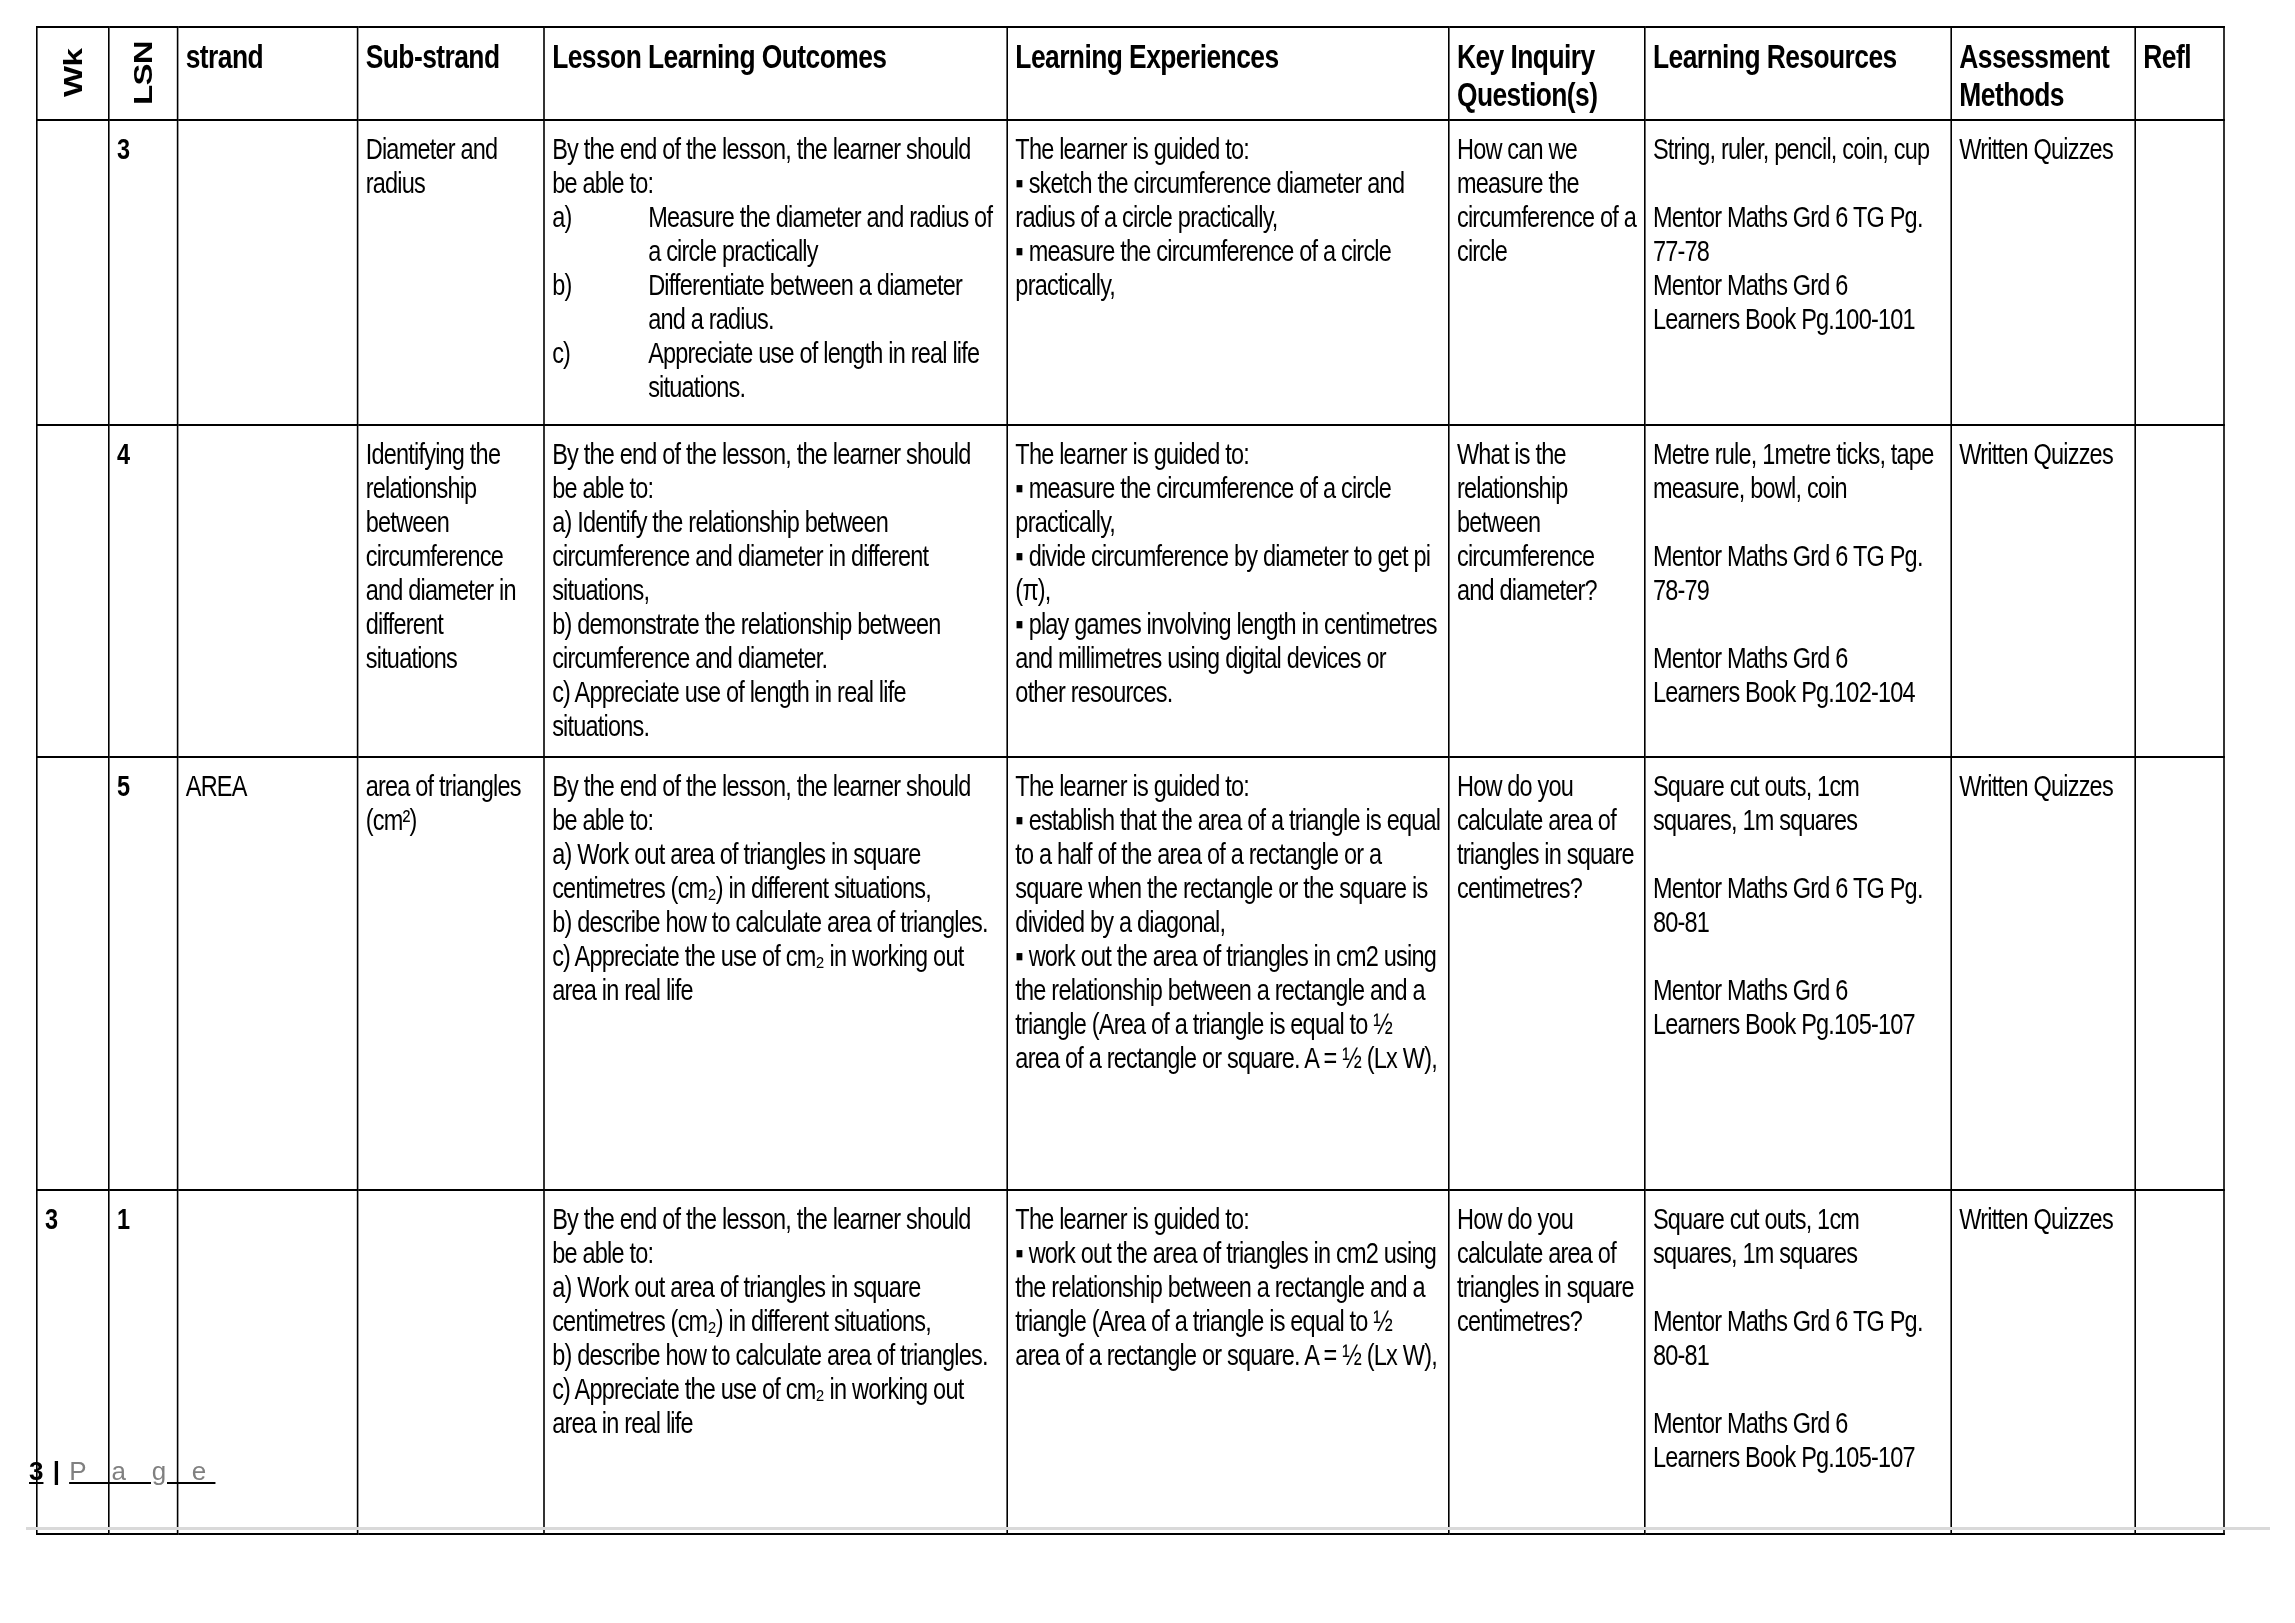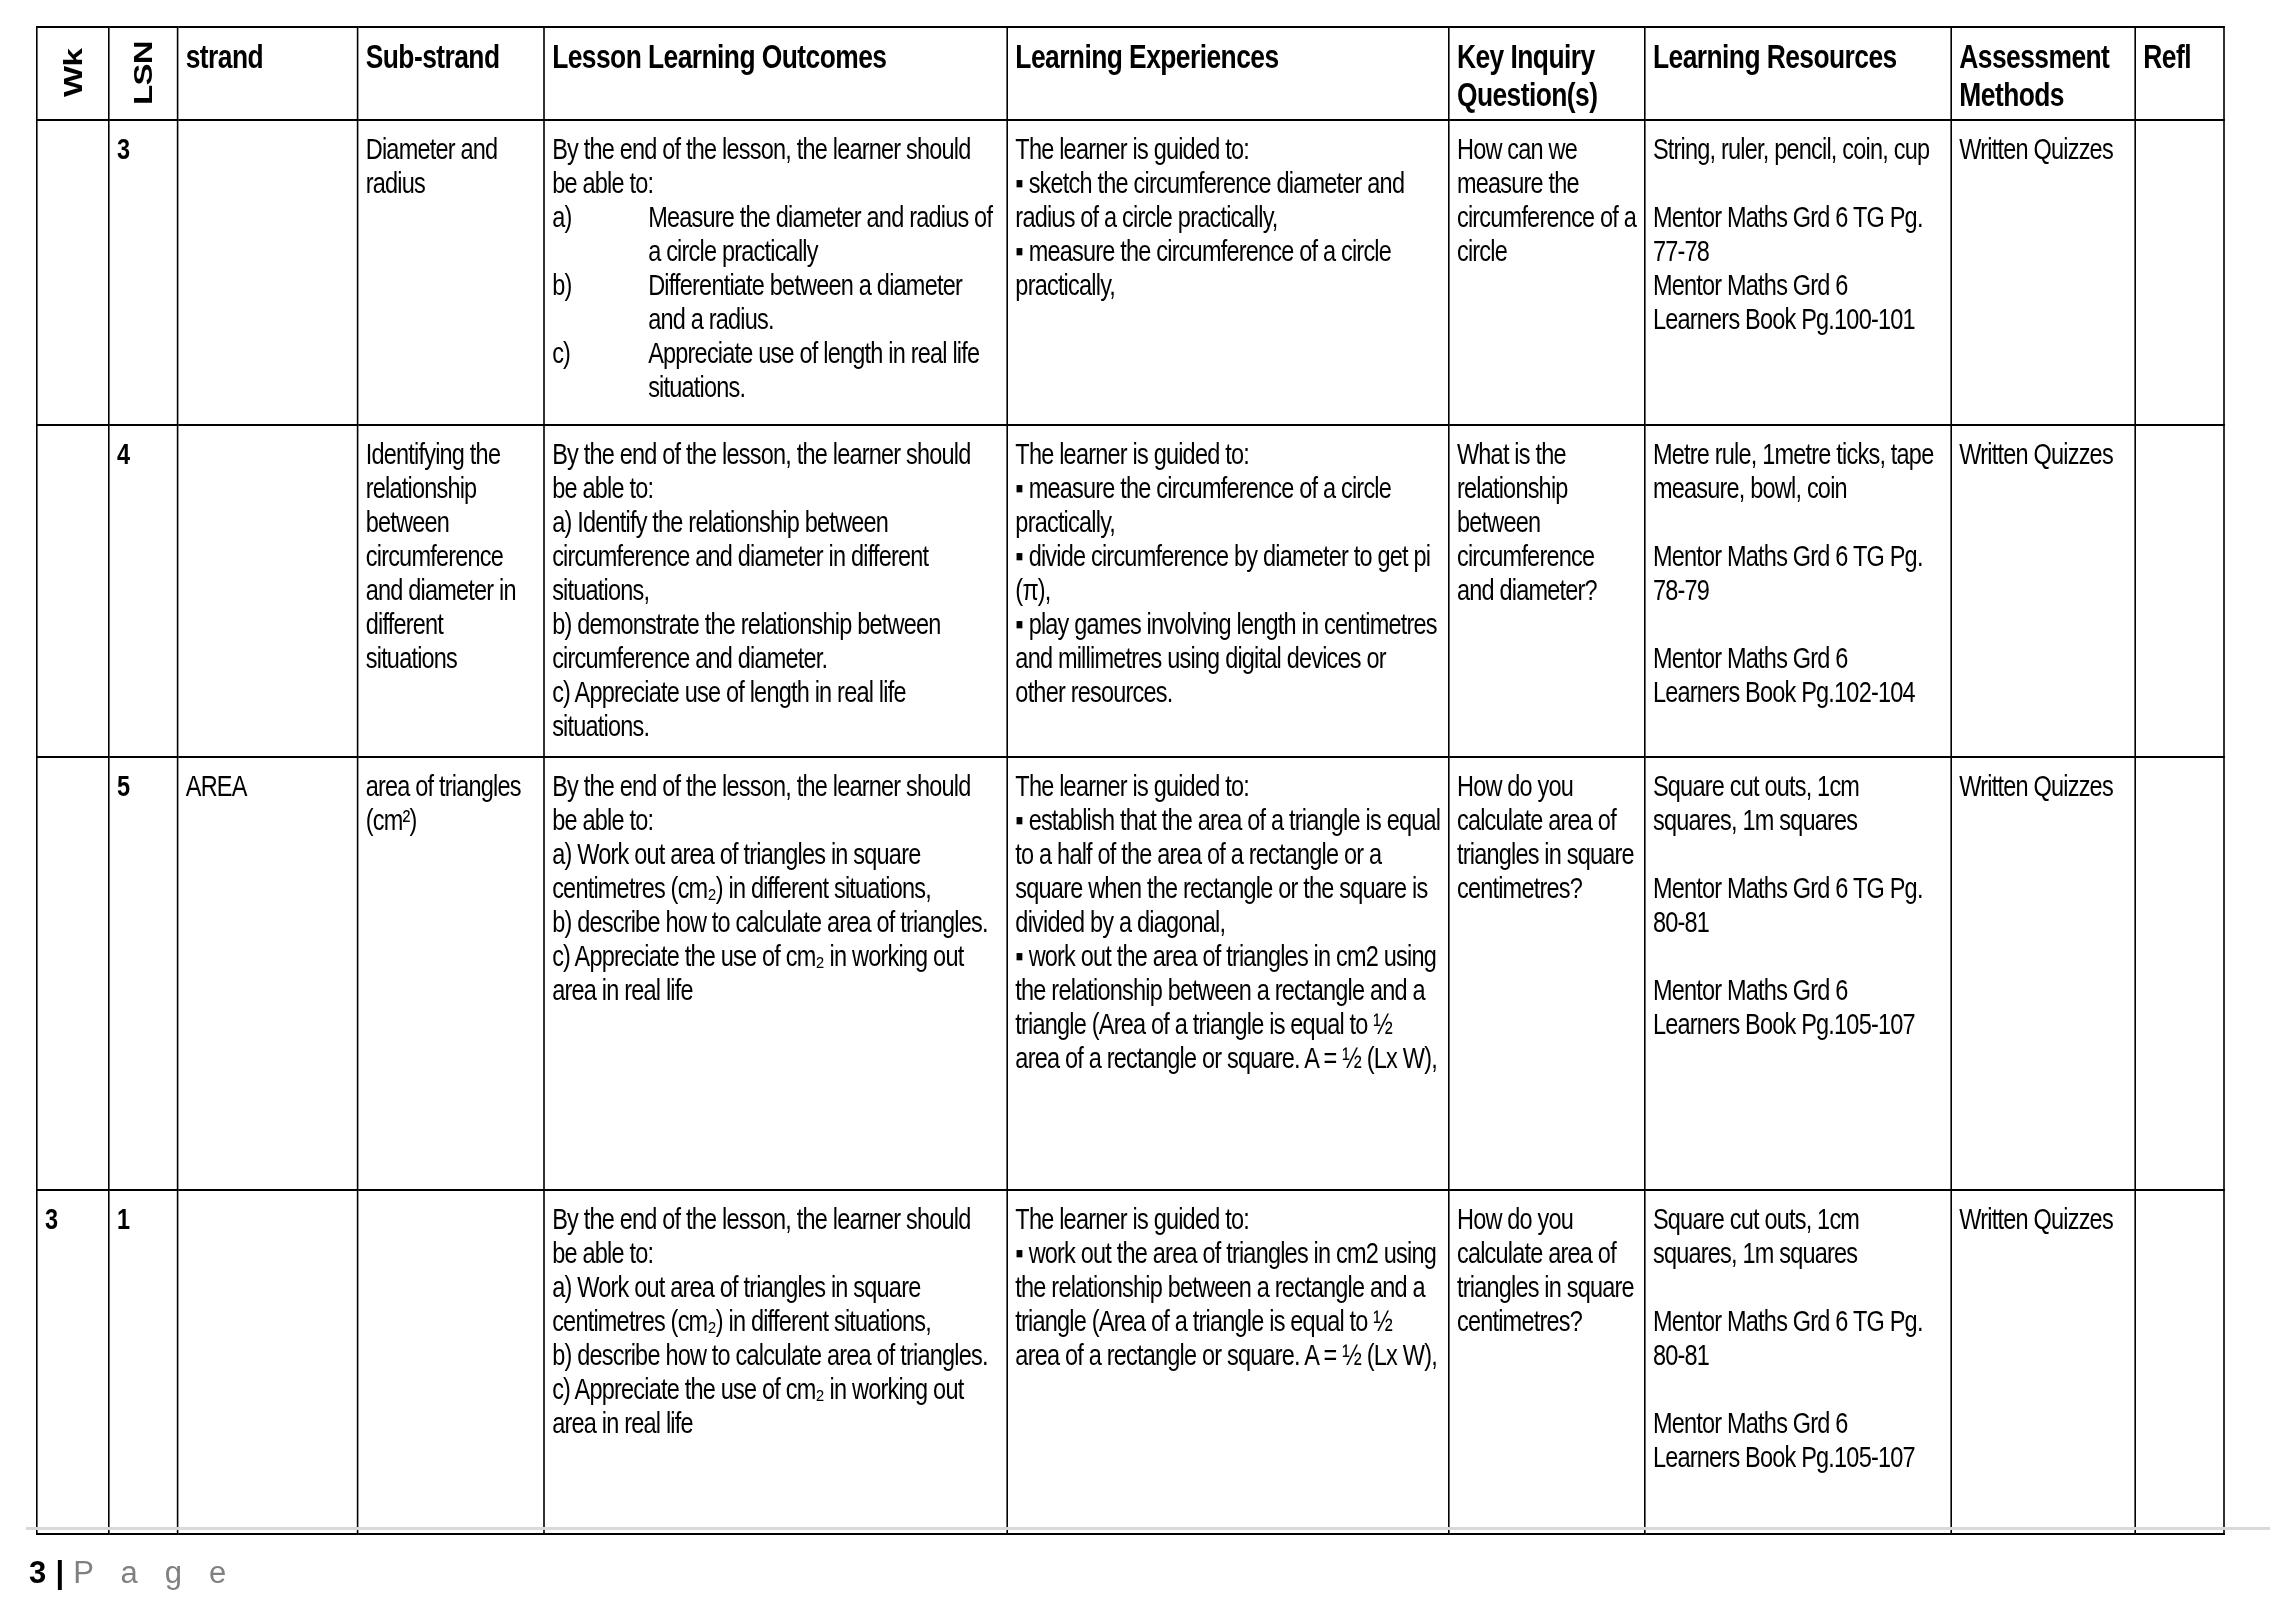--- a/index.html
+++ b/index.html
@@ -28,21 +28,21 @@
   p.res { min-height:34px; }
 
   p.bullet::before { content:"\25AA\00A0"; }
 
   .hang { display:flex; }
   .hang .mk { flex:0 0 120px; }
   .hang .bd { flex:1 1 auto; }
 
   
   .footer-rule { position:absolute; left:26px; top:1527px; width:2244px; height:3.3px; background:#d9d9d9; }
-  .footer-text { position:absolute; left:29px; top:1555px; font-size:31px; white-space:nowrap; }
+  .footer-text { position:absolute; left:29px; top:1456px; font-size:26px; white-space:nowrap;text-decoration:underline; }
   .fp-num { font-weight:bold; color:#000; }
   .fp-sep { font-weight:bold; color:#000; margin:0 9.2px; }
   .fp-word { color:#808080; letter-spacing:9.2px; }
 </style>
 </head>
 <body>
 
 <div class="page">
   <div id="scale">
     <table class="sow">

